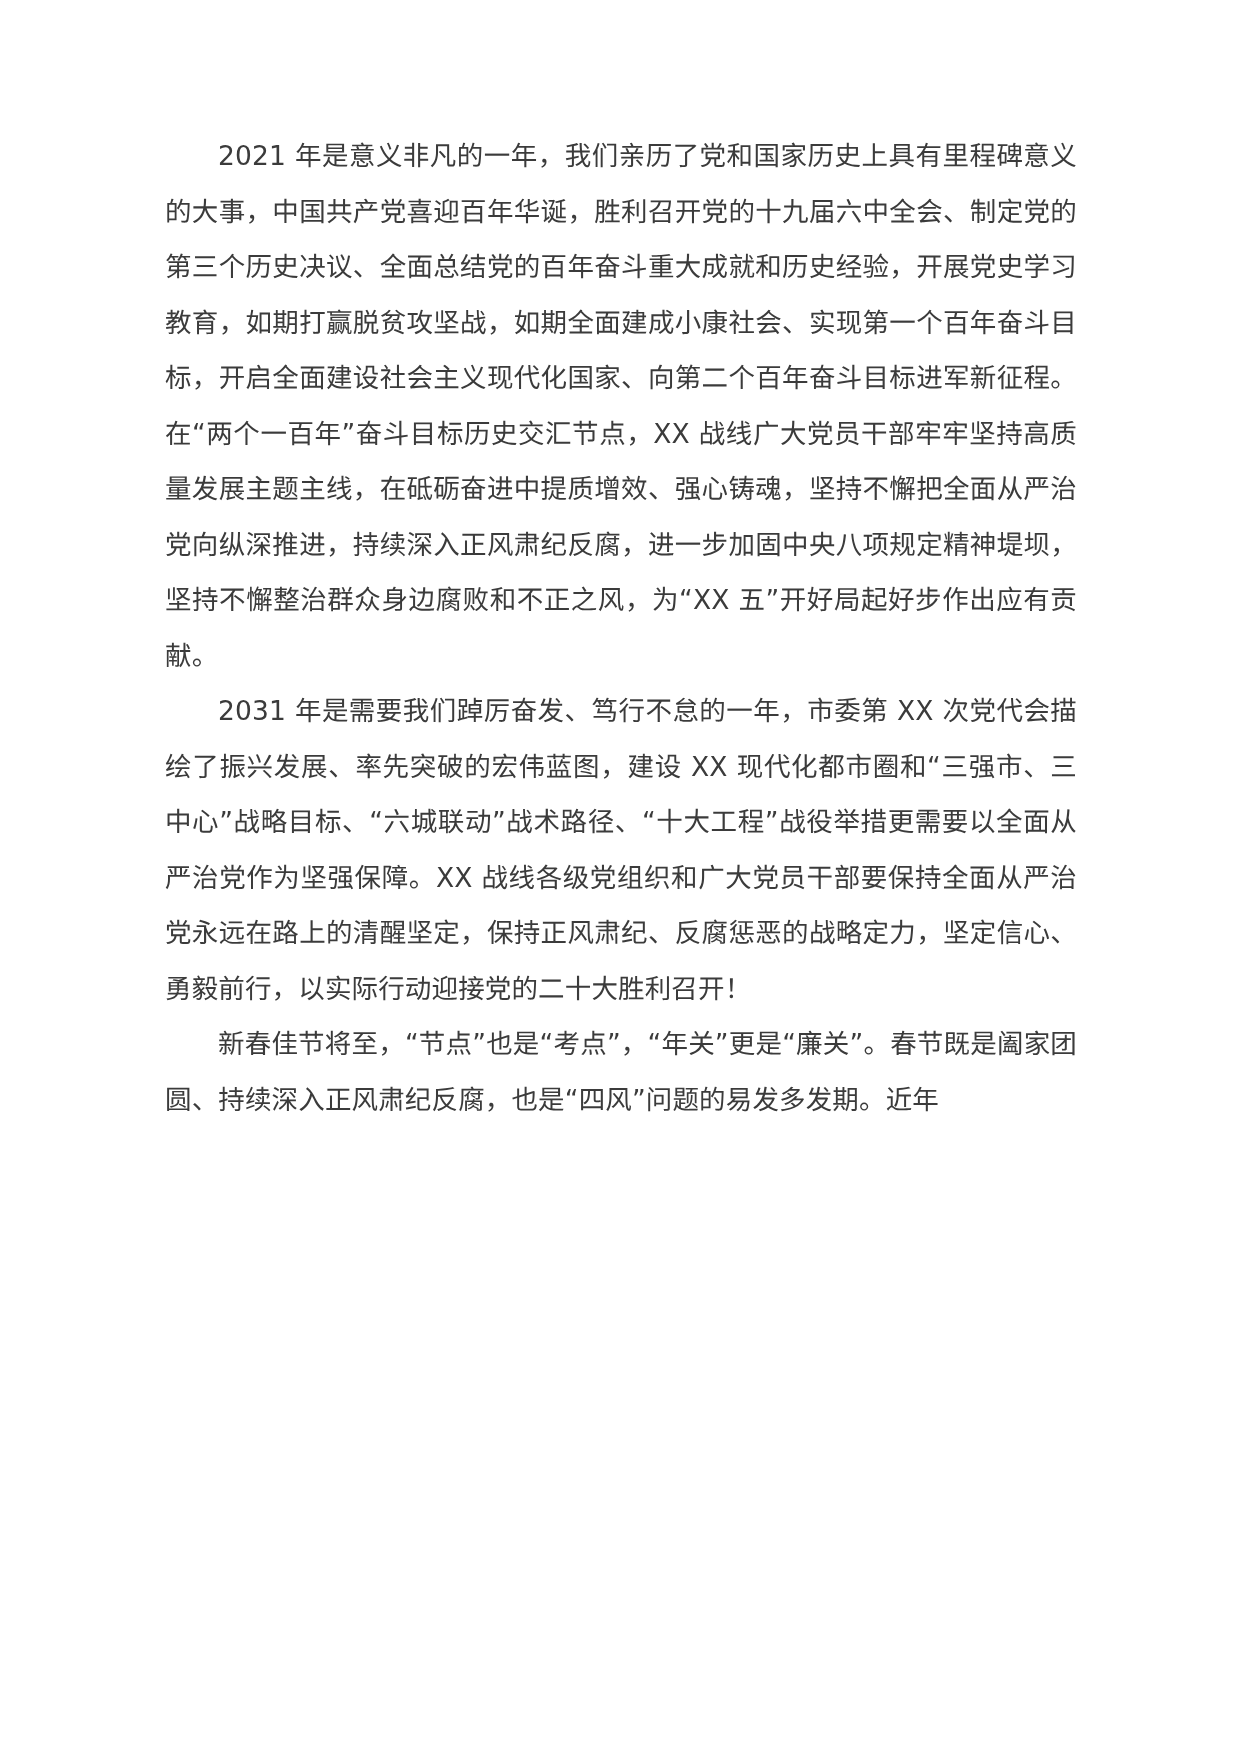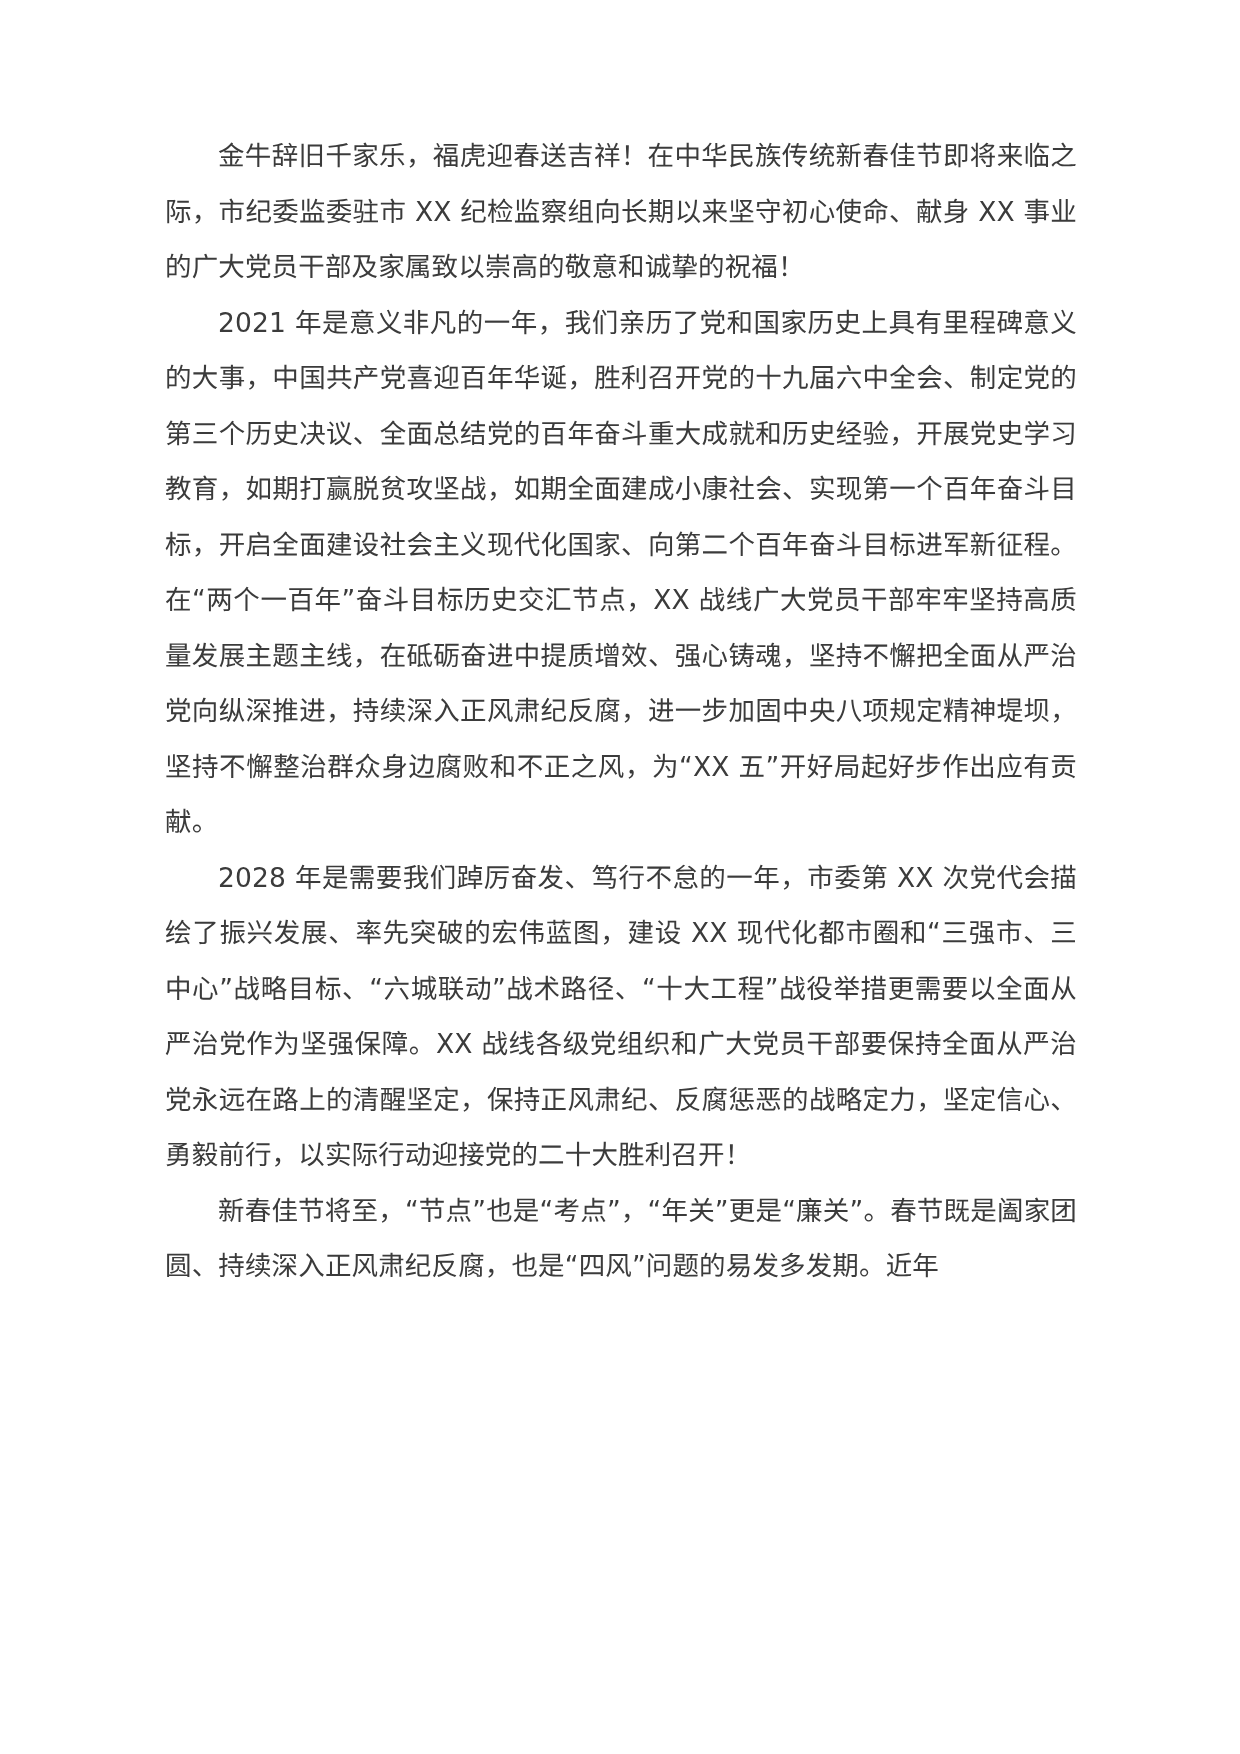--- a/index.html
+++ b/index.html
@@ -47,22 +47,21 @@
   .para + .para {
     margin-top: 0px;
   }
 </style>
 </head>
 <body>
 
 <div class="page">
   <div class="doc-body">
 
-    <p class="para">金牛辞旧千家乐，福虎迎春送吉祥！在中华民族传统新春佳节即将来临之际，市纪委监委驻市 XX 纪检监察组向长期以来坚守初心使命、献身 XX 事业的广大党员干部及家属致以崇高的敬意和诚挚的祝福！</p>
 
     <p class="para">2021 年是意义非凡的一年，我们亲历了党和国家历史上具有里程碑意义的大事，中国共产党喜迎百年华诞，胜利召开党的十九届六中全会、制定党的第三个历史决议、全面总结党的百年奋斗重大成就和历史经验，开展党史学习教育，如期打赢脱贫攻坚战，如期全面建成小康社会、实现第一个百年奋斗目标，开启全面建设社会主义现代化国家、向第二个百年奋斗目标进军新征程。在“两个一百年”奋斗目标历史交汇节点，XX 战线广大党员干部牢牢坚持高质量发展主题主线，在砥砺奋进中提质增效、强心铸魂，坚持不懈把全面从严治党向纵深推进，持续深入正风肃纪反腐，进一步加固中央八项规定精神堤坝，坚持不懈整治群众身边腐败和不正之风，为“XX 五”开好局起好步作出应有贡献。</p>
 
-    <p class="para">2028 年是需要我们踔厉奋发、笃行不怠的一年，市委第 XX 次党代会描绘了振兴发展、率先突破的宏伟蓝图，建设 XX 现代化都市圈和“三强市、三中心”战略目标、“六城联动”战术路径、“十大工程”战役举措更需要以全面从严治党作为坚强保障。XX 战线各级党组织和广大党员干部要保持全面从严治党永远在路上的清醒坚定，保持正风肃纪、反腐惩恶的战略定力，坚定信心、勇毅前行，以实际行动迎接党的二十大胜利召开！</p>
+    <p class="para">2031 年是需要我们踔厉奋发、笃行不怠的一年，市委第 XX 次党代会描绘了振兴发展、率先突破的宏伟蓝图，建设 XX 现代化都市圈和“三强市、三中心”战略目标、“六城联动”战术路径、“十大工程”战役举措更需要以全面从严治党作为坚强保障。XX 战线各级党组织和广大党员干部要保持全面从严治党永远在路上的清醒坚定，保持正风肃纪、反腐惩恶的战略定力，坚定信心、勇毅前行，以实际行动迎接党的二十大胜利召开！</p>
 
     <p class="para">新春佳节将至，“节点”也是“考点”，“年关”更是“廉关”。春节既是阖家团圆、持续深入正风肃纪反腐，也是“四风”问题的易发多发期。近年</p>
 
   </div>
 </div>
 
 </body></html>

